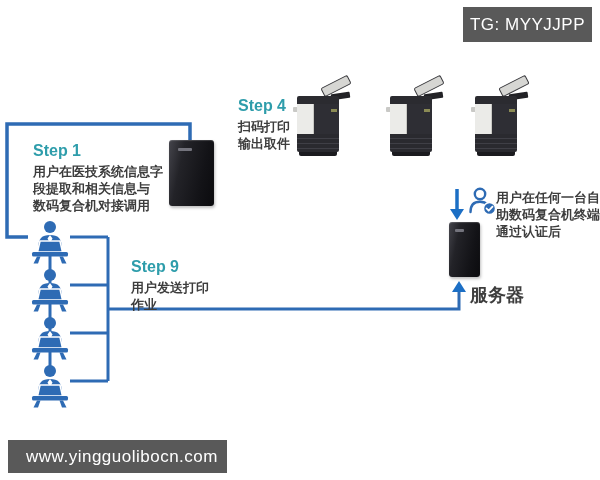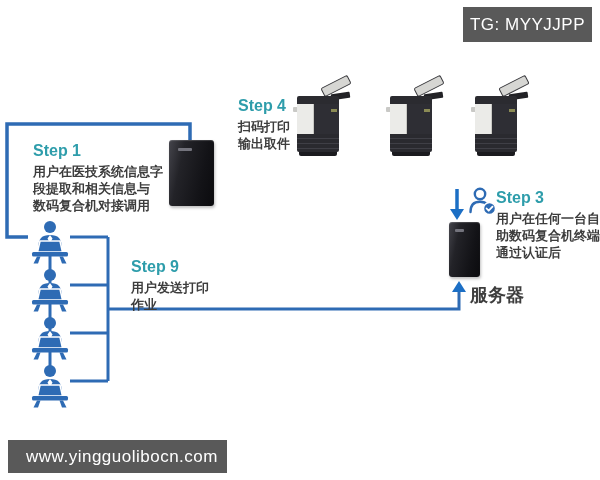--- a/index.html
+++ b/index.html
@@ -91,21 +91,20 @@
     <div class="step-line">数码复合机对接调用</div>
   </div>
 
   <div class="step" id="step2">
     <div class="step-title">Step 9</div>
     <div class="step-line">用户发送打印</div>
     <div class="step-line">作业</div>
   </div>
 
   <div class="step" id="step3">
-    <div class="step-title">Step 3</div>
     <div class="step-line">用户在任何一台自</div>
     <div class="step-line">助数码复合机终端</div>
     <div class="step-line">通过认证后</div>
   </div>
 
   <div class="step" id="step4">
     <div class="step-title">Step 4</div>
     <div class="step-line">扫码打印</div>
     <div class="step-line">输出取件</div>
   </div>

